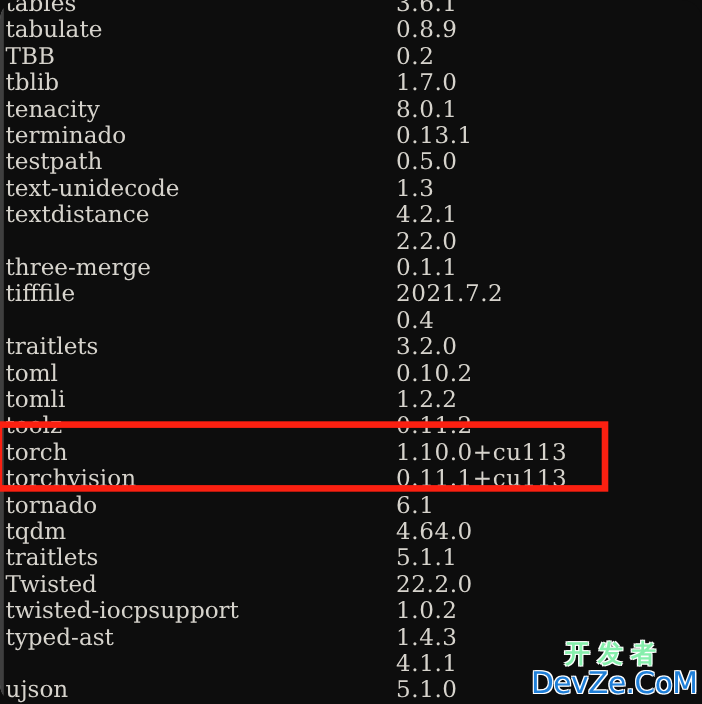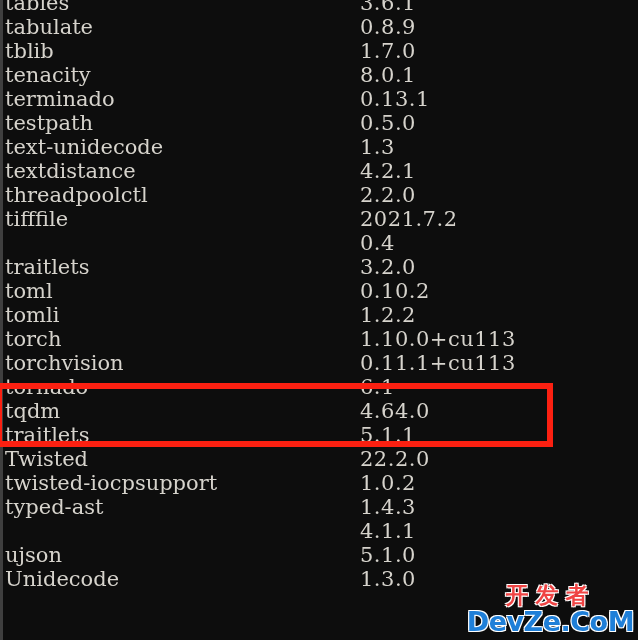--- a/index.html
+++ b/index.html
@@ -7,20 +7,21 @@
     padding: 0;
     background: #0d0d0d;
   }
   #screen {
     position: relative;
     width: 638px;
     height: 640px;
     background: #0d0d0d;
     overflow: hidden;
     font-family: "DejaVu Serif", "Liberation Serif", serif;
+    border-radius: 18px;
   }
 
   
   #gutter {
     position: absolute;
     left: 0;
     top: 0;
     width: 3px;
     height: 640px;
     background: #8a8a8a;
@@ -84,33 +85,33 @@
     right: 4px;
     bottom: 4px;
     z-index: 7;
     text-align: center;
     user-select: none;
   }
   #watermark-cn {
     font-family: "DejaVu Sans", "Liberation Sans", sans-serif;
     font-size: 23px;
     font-weight: bold;
-    color: #ef4444;
+    color: #86efac;
     letter-spacing: 7px;
     line-height: 24px;
     text-shadow:
       -1px -1px 0 #ffffff,
        1px -1px 0 #ffffff,
       -1px  1px 0 #ffffff,
        1px  1px 0 #ffffff;
   }
   #watermark-en {
     font-family: "DejaVu Sans", "Liberation Sans", sans-serif;
     font-size: 27px;
-    font-weight: bold;
+    font-weight: normal;
     color: #1f7fd8;
     line-height: 29px;
     letter-spacing: -0.5px;
     text-shadow:
       -1px -1px 0 #ffffff,
        1px -1px 0 #ffffff,
       -1px  1px 0 #ffffff,
        1px  1px 0 #ffffff;
   }
 </style>
@@ -126,20 +127,24 @@
   <div id="listing">
       <div class="row">
         <span class="pkg">tables</span>
         <span class="ver">3.6.1</span>
       </div>
       <div class="row">
         <span class="pkg">tabulate</span>
         <span class="ver">0.8.9</span>
       </div>
       <div class="row">
+        <span class="pkg">TBB</span>
+        <span class="ver">0.2</span>
+      </div>
+      <div class="row">
         <span class="pkg">tblib</span>
         <span class="ver">1.7.0</span>
       </div>
       <div class="row">
         <span class="pkg">tenacity</span>
         <span class="ver">8.0.1</span>
       </div>
       <div class="row">
         <span class="pkg">terminado</span>
         <span class="ver">0.13.1</span>
@@ -150,41 +155,48 @@
       </div>
       <div class="row">
         <span class="pkg">text-unidecode</span>
         <span class="ver">1.3</span>
       </div>
       <div class="row">
         <span class="pkg">textdistance</span>
         <span class="ver">4.2.1</span>
       </div>
       <div class="row">
-        <span class="pkg">threadpoolctl</span>
         <span class="ver">2.2.0</span>
+      </div>
+      <div class="row">
+        <span class="pkg">three-merge</span>
+        <span class="ver">0.1.1</span>
       </div>
       <div class="row">
         <span class="pkg">tifffile</span>
         <span class="ver">2021.7.2</span>
       </div>
       <div class="row">
         <span class="ver">0.4</span>
       </div>
       <div class="row">
         <span class="pkg">traitlets</span>
         <span class="ver">3.2.0</span>
       </div>
       <div class="row">
         <span class="pkg">toml</span>
         <span class="ver">0.10.2</span>
       </div>
       <div class="row">
         <span class="pkg">tomli</span>
         <span class="ver">1.2.2</span>
+      </div>
+      <div class="row">
+        <span class="pkg">toolz</span>
+        <span class="ver">0.11.2</span>
       </div>
       <div class="row">
         <span class="pkg">torch</span>
         <span class="ver">1.10.0+cu113</span>
       </div>
       <div class="row">
         <span class="pkg">torchvision</span>
         <span class="ver">0.11.1+cu113</span>
       </div>
       <div class="row">

